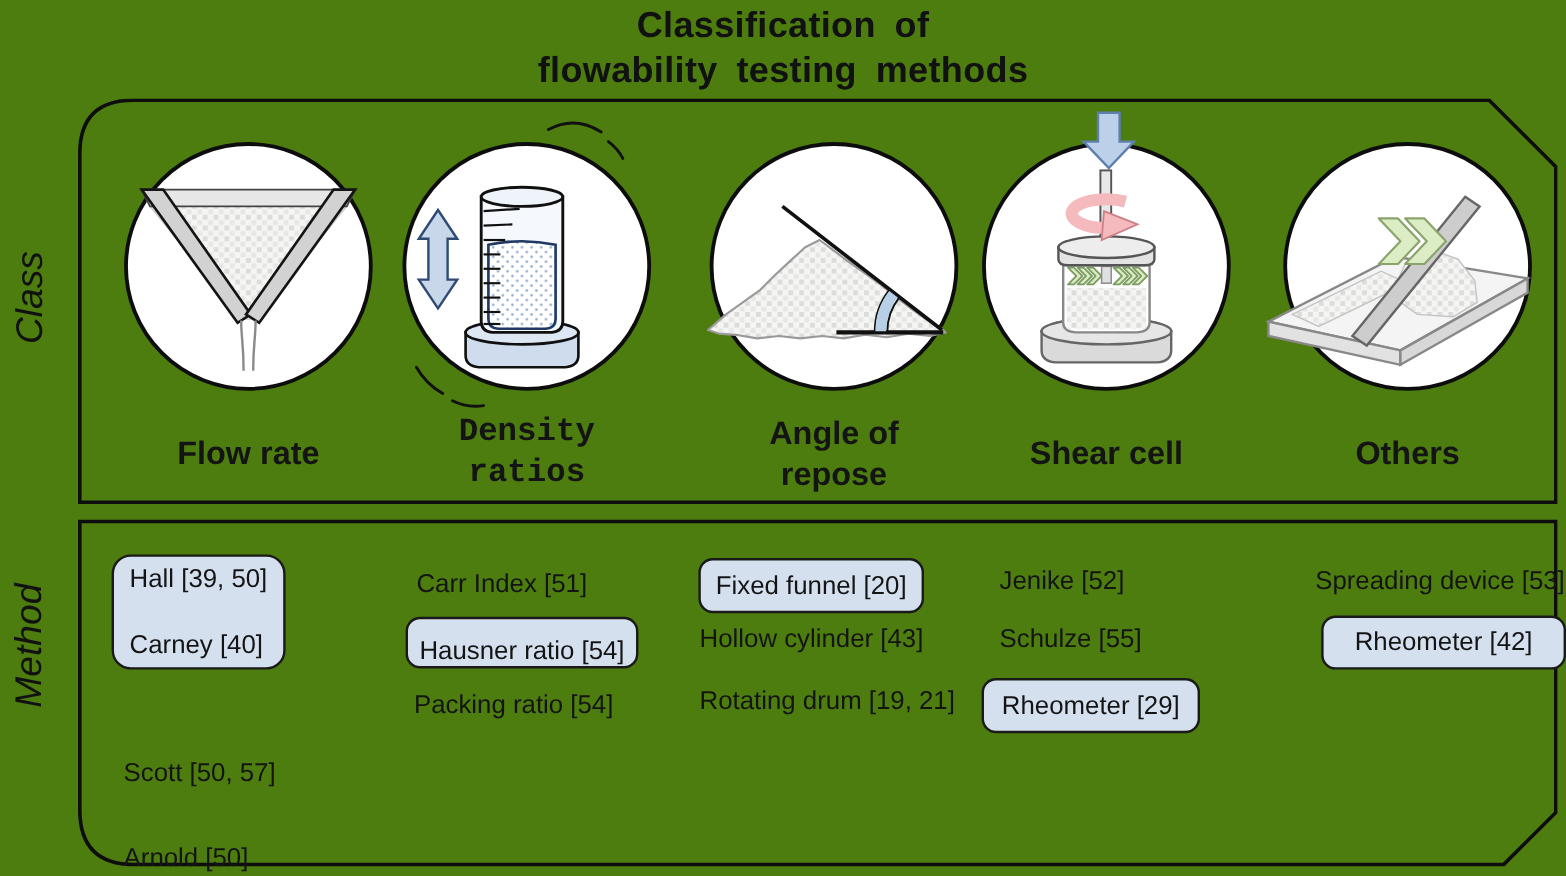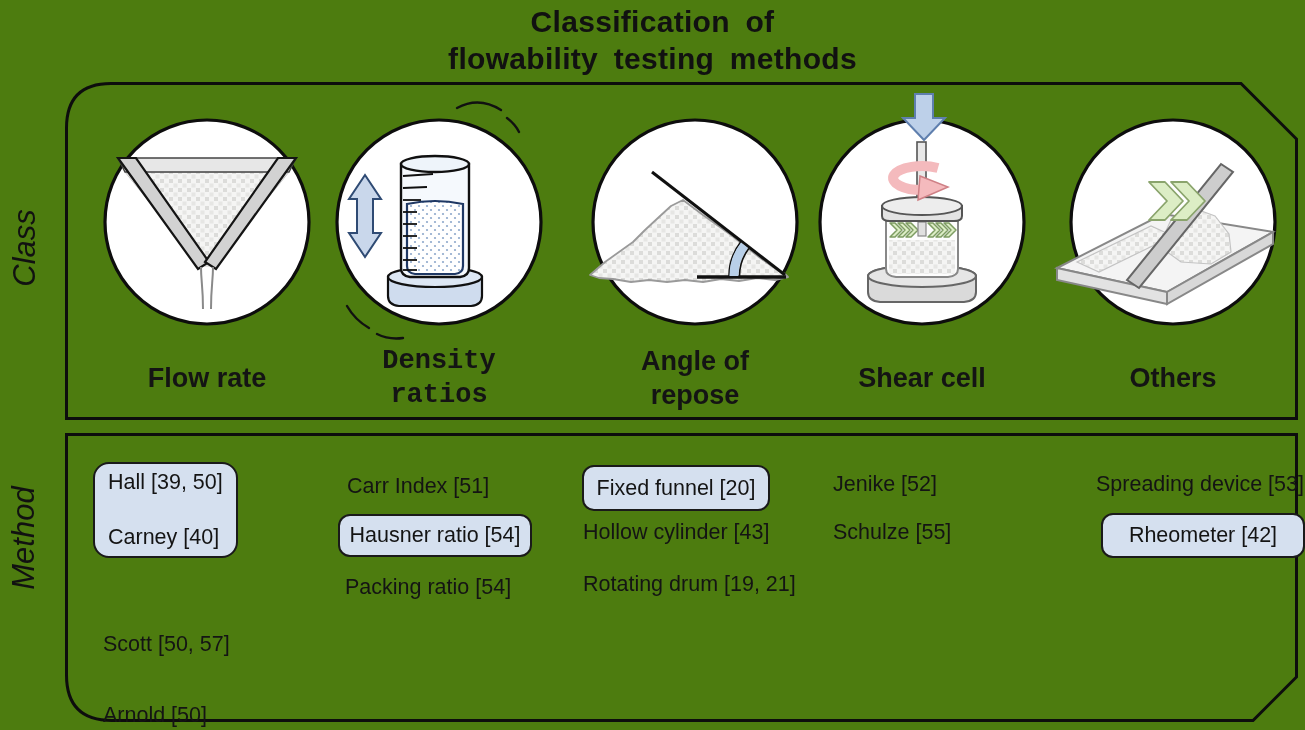--- a/index.html
+++ b/index.html
@@ -181,33 +181,36 @@
     </svg>
 
     <div class="mbox group" style="left:28px;top:29px;width:145px;height:96px;">
       <span>Hall [39, 50]</span>
       <span>Carney [40]</span>
     </div>
     <div class="mitem" style="left:38px;top:198px;">Scott [50, 57]</div>
     <div class="mitem" style="left:38px;top:253px;margin-top:16px;">Arnold [50]</div>
 
     <div class="mitem" style="left:282px;top:40px;">Carr Index [51]</div>
-    <div class="mbox" style="left:273px;top:81px;width:194px;height:43px;">
+    <div class="mbox" style="left:273px;top:81px;width:194px;height:43px;align-items:flex-end;">
       <span>Hausner ratio [54]</span>
     </div>
     <div class="mitem" style="left:280px;top:141px;">Packing ratio [54]</div>
 
     <div class="mbox" style="left:517px;top:32px;width:188px;height:46px;">
       <span>Fixed funnel [20]</span>
     </div>
     <div class="mitem" style="left:518px;top:86px;">Hollow cylinder [43]</div>
     <div class="mitem" style="left:518px;top:138px;">Rotating drum [19, 21]</div>
 
     <div class="mitem" style="left:768px;top:38px;">Jenike [52]</div>
     <div class="mitem" style="left:768px;top:86px;">Schulze [55]</div>
+    <div class="mbox" style="left:753px;top:132px;width:182px;height:46px;">
+      <span>Rheometer [29]</span>
+    </div>
 
     <div class="mitem" style="left:1010px;top:38px;margin-left:21px;">Spreading device [53]</div>
     <div class="mbox" style="left:988px;top:80px;width:204px;height:45px;margin-left:48px;">
       <span>Rheometer [42]</span>
     </div>
   </div>
 
 </div>
 
 </body></html>

